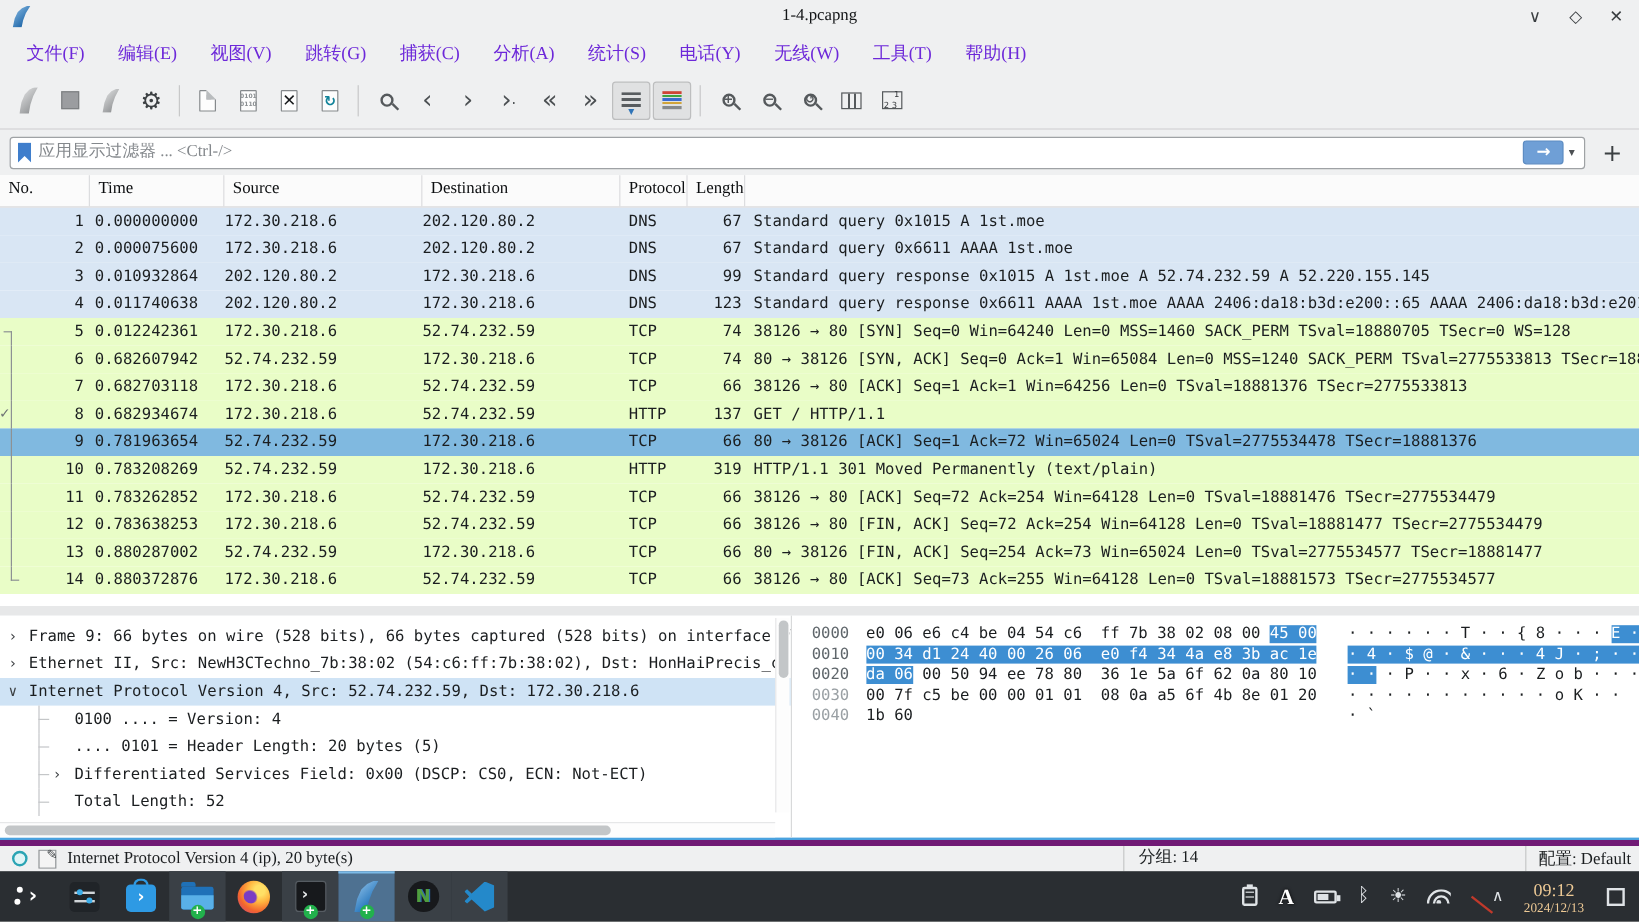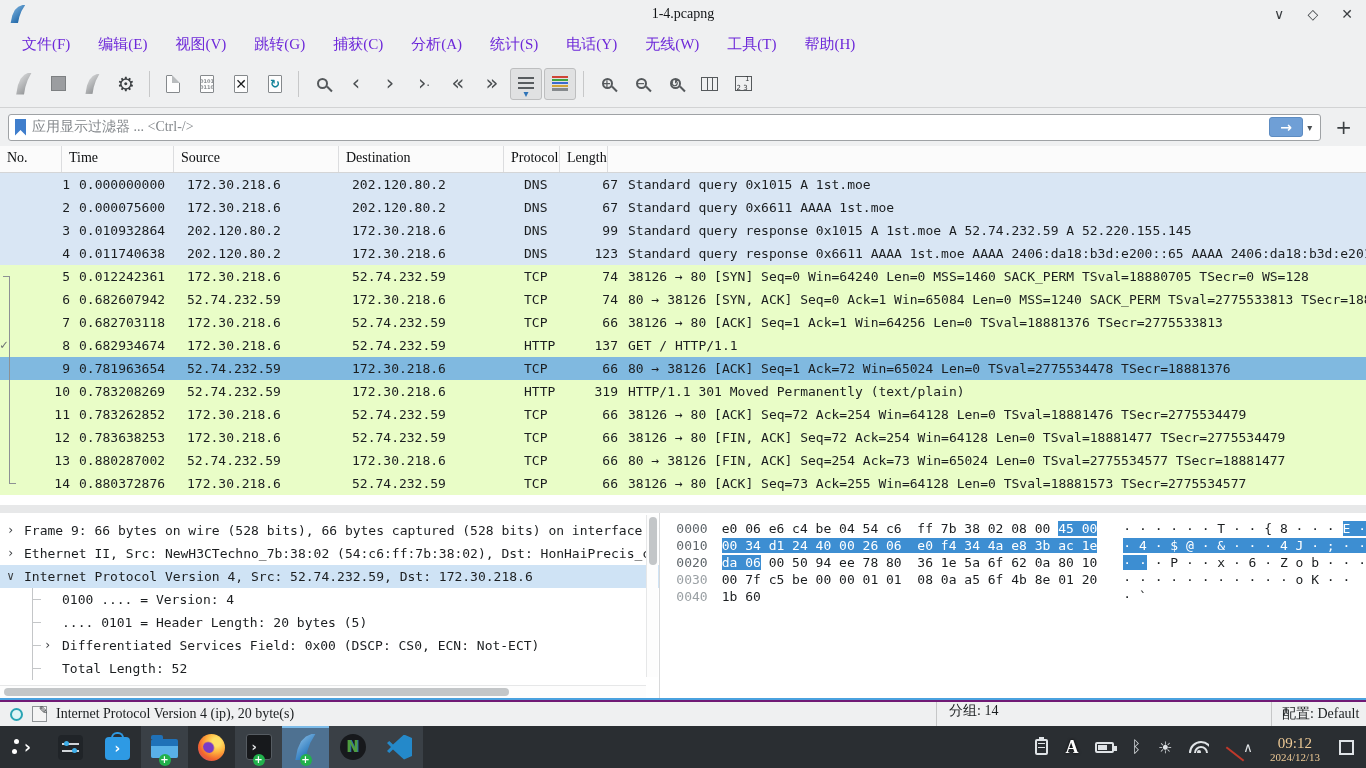--- a/index.html
+++ b/index.html
@@ -108,21 +108,21 @@
   .d-vthumb{position:absolute;left:2px;top:2px;width:8px;height:48px;background:#c3c6c8;border-radius:4px}
   .d-hscroll{position:absolute;left:0;right:13px;bottom:0;height:13px;background:#fdfdfd;border-top:1px solid #e6e7e8}
   .d-hthumb{position:absolute;left:4px;top:2px;width:505px;height:8px;background:#c3c6c8;border-radius:4px}
   .hexpane{flex:1;padding:7px 0 0 16px;font-size:13px;line-height:17px;white-space:pre}
   .hx-off{color:#9aa0a4;margin-right:14px}
   .hx-off.dark{color:#5f666b}
   .hx-hl{background:#3d8ed2;color:#fff}
   .hx-ascii{margin-left:26px}
 
   
-  .statusbar{height:26px;display:flex;align-items:center;background:#eff0f1;border-top:2px solid #701a75;font-size:14px}
+  .statusbar{height:26px;display:flex;align-items:center;background:#eff0f1;border-top:5px solid #701a75;font-size:14px}
   .sb-left{flex:1;display:flex;align-items:center;gap:9px;padding-left:10px;overflow:hidden}
   .expert-dot{width:13px;height:13px;border-radius:50%;border:2px solid #2aa4b4;background:#dff4f6;flex:none}
   .comment-ic{width:15px;height:16px;background:#f4f4f4;border:1px solid #8f9396;position:relative;flex:none}
   .comment-ic::after{content:"✎";position:absolute;right:-2px;top:-3px;font-size:11px;color:#3c4043}
   .sb-mid{width:335px;border-left:1px solid #c6c7c8;padding-left:12px;align-self:stretch;display:flex;}
   .sb-right{width:95px;border-left:1px solid #c6c7c8;padding-left:10px;align-self:stretch;display:flex;align-items:center}
 
   
   .taskbar{height:42px;background:#2a2e32;display:flex;align-items:stretch;color:#dfe3e6}
   .apps{display:flex}
@@ -295,21 +295,21 @@
       <span class="bookmark"></span>
       <input class="filter-input" placeholder="应用显示过滤器 ... &lt;Ctrl-/&gt;" style="">
       <span class="apply-btn">→</span>
       <span class="apply-caret">▾</span>
     </div>
     <span class="filter-add">+</span>
   </div>
 
   <div class="plist">
     <div class="phead" id="phead">
-        <div class="ph" style="width: 62px; flex: 0 0 auto;">No.</div>
+        <div class="ph" style="width: 75px; flex: 0 0 auto;">No.</div>
         <div class="ph" style="width: 112px; flex: 0 0 auto;">Time</div>
         <div class="ph" style="width: 165px; flex: 0 0 auto;">Source</div>
         <div class="ph" style="width: 165px; flex: 0 0 auto;">Destination</div>
         <div class="ph" style="width: 56px; flex: 0 0 auto;">Protocol</div>
         <div class="ph" style="width: 48px; flex: 0 0 auto;">Length</div>
       </div>
     <div class="prows mono" id="prows">
         <div class="prow dns">
           <span class="cm "></span>
           <span class="cno">1</span>

